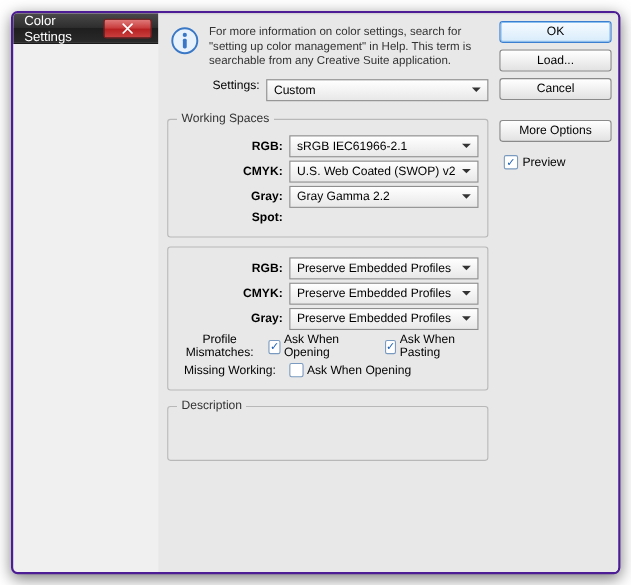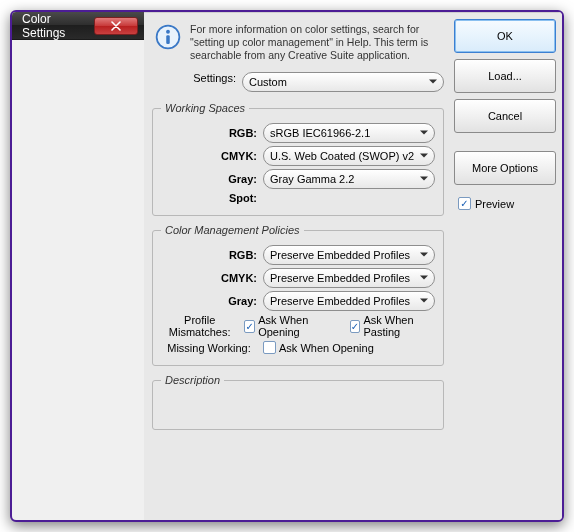--- a/index.html
+++ b/index.html
@@ -84,21 +84,21 @@
     gap: 6px;
     padding: 0 2px 4px 2px;
   }
   .settings-row .lbl { width: 84px; text-align: right; }
 
   .combo {
     flex: 1;
     height: 20px;
     background: linear-gradient(to bottom, #ffffff, #e8e8e8);
     border: 1px solid #8e8e8e;
-    border-radius: 10px;
+    border-radius: 0;
     display: flex;
     align-items: center;
     padding: 0 2px 0 6px;
     position: relative;
     font-size: 11px;
     cursor: pointer;
   }
   .combo::after {
     content: "";
     position: absolute;
@@ -112,21 +112,20 @@
     border: 1px solid #b8b8b8;
     border-radius: 3px;
     margin: 2px 2px;
     padding: 6px 8px 8px 8px;
     background: #e8e8e8;
   }
   fieldset.group legend {
     font-size: 11px;
     color: #333;
     padding: 0 4px;
-    font-style: italic;
   }
   .field-row {
     display: flex;
     align-items: center;
     gap: 6px;
     margin: 3px 0;
   }
   .field-row .lbl { width: 96px; text-align: right; font-weight: bold; }
 
   .check-row {
@@ -145,21 +144,21 @@
     display: inline-flex; align-items: center; justify-content: center;
     font-size: 10px; color: #1a5fb4;
     cursor: pointer;
   }
 
   .desc-box {
     height: 56px;
   }
 
   .win-btn {
-    height: 34px;
+    height: 20px;
     background: linear-gradient(to bottom, #ffffff, #e2e2e2);
     border: 1px solid #8a8a8a;
     border-radius: 3px;
     font-size: 11px;
     display: flex; align-items: center; justify-content: center;
     cursor: pointer;
   }
   .win-btn.default {
     border: 1px solid #3b7fd1;
     box-shadow: 0 0 0 1px #8ac0f0 inset;
@@ -222,21 +221,20 @@
           <div class="combo">
             <span>Gray Gamma 2.2</span>
           </div>
         </div>
         <div class="field-row">
           <span class="lbl">Spot:</span>
         </div>
       </fieldset>
 
       <fieldset class="group">
-        <legend>Color Management Policies</legend>
         <div class="field-row">
           <span class="lbl">RGB:</span>
           <div class="combo" style="flex:0 0 172px">
             <span>Preserve Embedded Profiles</span>
           </div>
         </div>
         <div class="field-row">
           <span class="lbl">CMYK:</span>
           <div class="combo" style="flex:0 0 172px">
             <span>Preserve Embedded Profiles</span>

